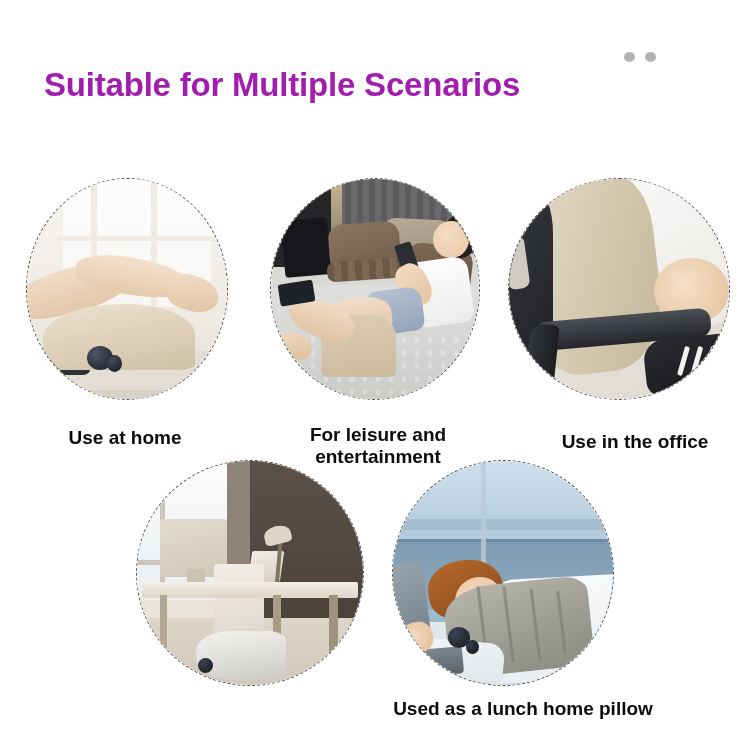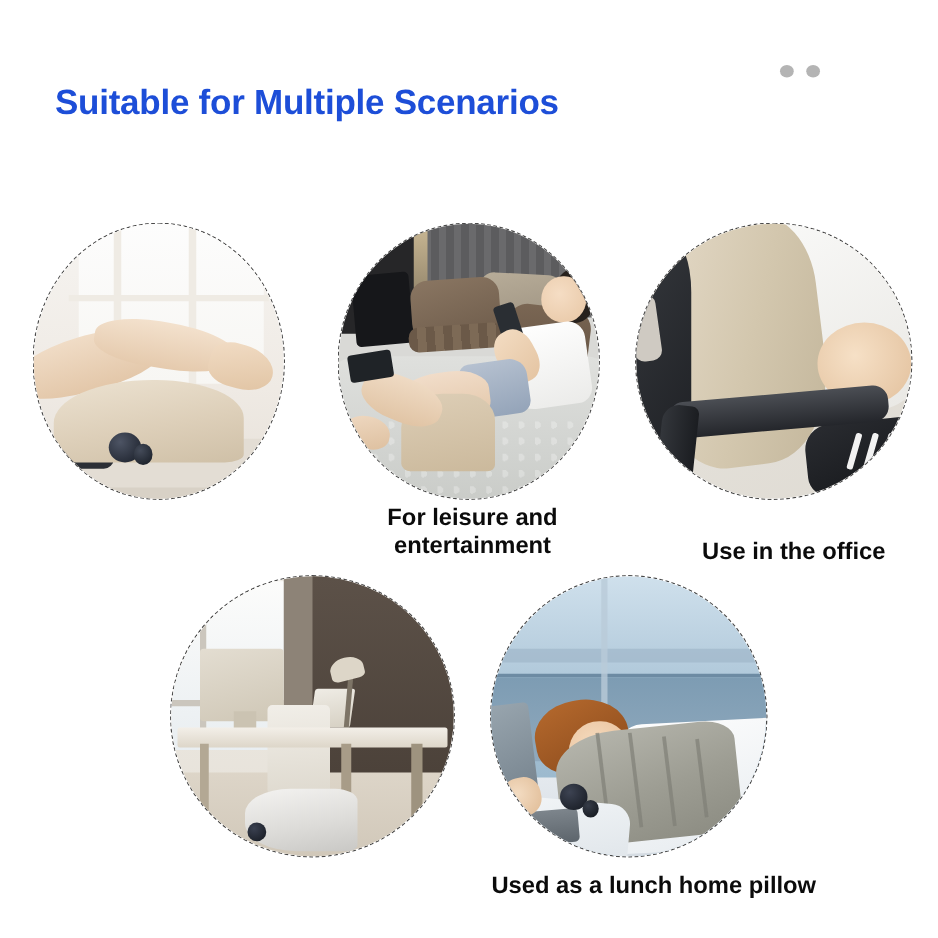--- a/index.html
+++ b/index.html
@@ -32,23 +32,23 @@
     height: 10px;
     border-radius: 50%;
     background: #b4b4b4;
   }
 
   
   .page-title {
     position: absolute;
     left: 44px;
     top: 66px;
-    font-size: 28px;
+    font-size: 33px;
     font-weight: bold;
-    color: #1d4ed8;
+    color: #a21caf;
     letter-spacing: -0.2px;
     white-space: nowrap;
   }
 
   
   .tile {
     position: absolute;
     border-radius: 50%;
     overflow: hidden;
     border: 1.4px dashed #4a4a4a;
@@ -259,21 +259,22 @@
       <div class="lyr s3-chairslot"></div>
       <div class="lyr s3-shoe"></div>
       <div class="lyr s3-stripe1"></div>
       <div class="lyr s3-stripe2"></div>
       <div class="lyr s3-stripe3"></div>
       <div class="lyr s3-armrest"></div>
       <div class="lyr s3-armpost"></div>
     </div>
   </div>
 
-  <div class="caption" style="left:278px; top:404px; width:200px;">For leisure and
+  <div class="caption" style="left:25px; top:427px; width:200px;">Use at home</div>
+  <div class="caption" style="left:278px; top:424px; width:200px;">For leisure and
 entertainment</div>
   <div class="caption" style="left:528px; top:431px; width:214px;">Use in the office</div>
 
   <div class="tile" style="left:136px; top:460px; width:228px; height:226px;">
     <div class="scene">
       <div class="lyr s4-bg"></div>
       <div class="lyr s4-winL"></div>
       <div class="lyr s4-winmull"></div>
       <div class="lyr s4-winsill"></div>
       <div class="lyr s4-wallfar"></div>

